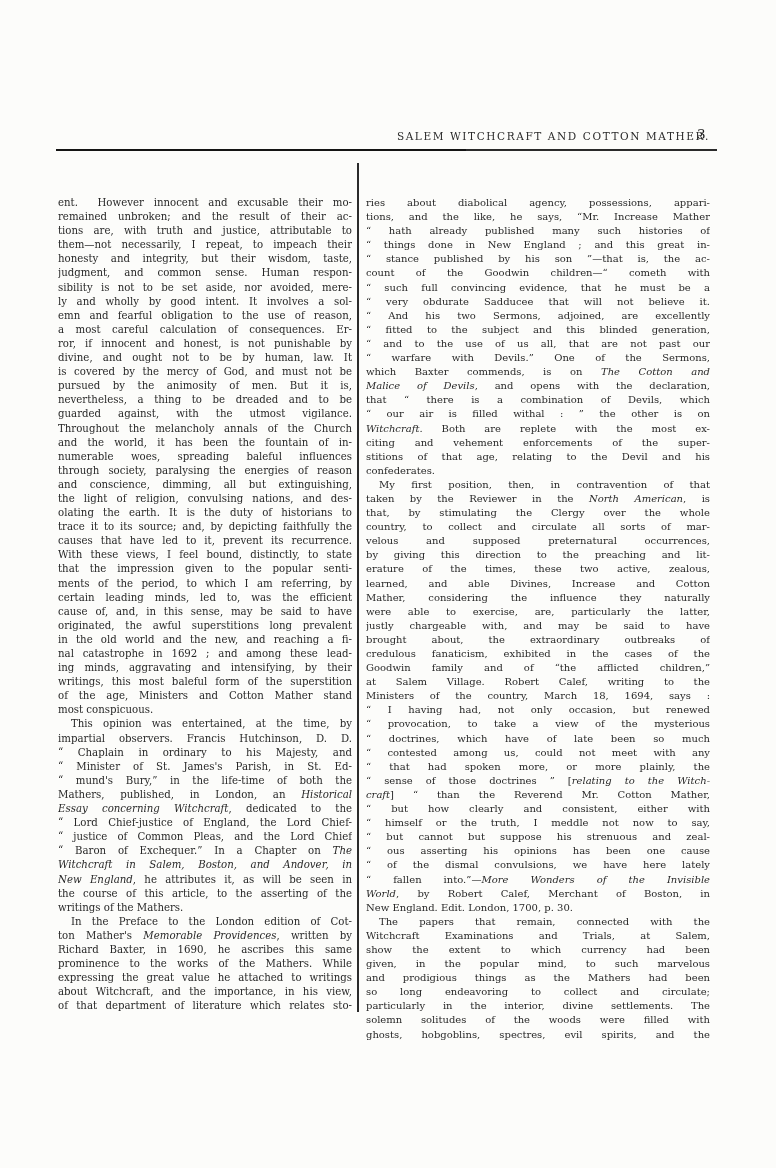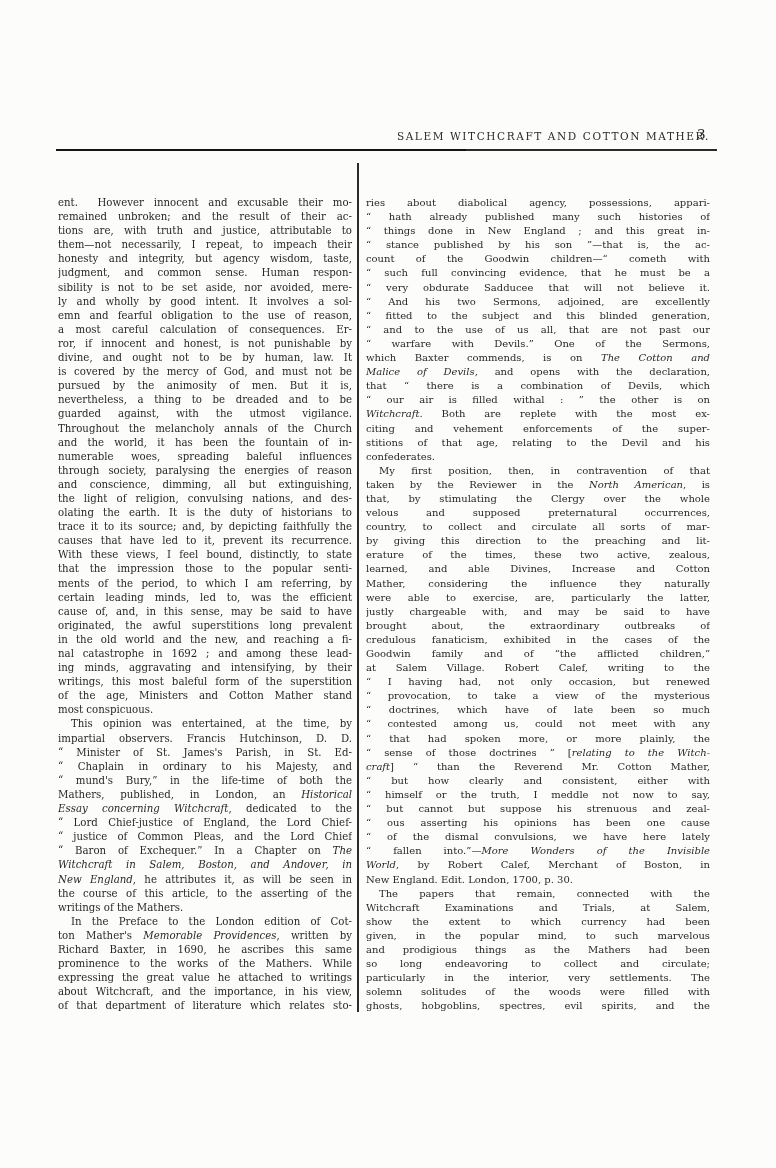--- a/index.html
+++ b/index.html
@@ -86,21 +86,21 @@
   <div class="running-title">SALEM WITCHCRAFT AND COTTON MATHER.</div>
   <div class="page-number">3</div>
   <div class="header-rule"></div>
 
   <div class="columns">
     <div class="column col-left" id="col-0">
         <div class="line"><span>ent.&nbsp; However innocent and excusable their mo-</span></div>
         <div class="line"><span>remained unbroken; and the result of their ac-</span></div>
         <div class="line"><span>tions are, with truth and justice, attributable to</span></div>
         <div class="line"><span>them—not necessarily, I repeat, to impeach their</span></div>
-        <div class="line"><span>honesty and integrity, but agency wisdom, taste,</span></div>
+        <div class="line"><span>honesty and integrity, but their wisdom, taste,</span></div>
         <div class="line"><span>judgment, and common sense. Human respon-</span></div>
         <div class="line"><span>sibility is not to be set aside, nor avoided, mere-</span></div>
         <div class="line"><span>ly and wholly by good intent. It involves a sol-</span></div>
         <div class="line"><span>emn and fearful obligation to the use of reason,</span></div>
         <div class="line"><span>a most careful calculation of consequences. Er-</span></div>
         <div class="line"><span>ror, if innocent and honest, is not punishable by</span></div>
         <div class="line"><span>divine, and ought not to be by human, law. It</span></div>
         <div class="line"><span>is covered by the mercy of God, and must not be</span></div>
         <div class="line"><span>pursued by the animosity of men. But it is,</span></div>
         <div class="line"><span>nevertheless, a thing to be dreaded and to be</span></div>
@@ -108,35 +108,35 @@
         <div class="line"><span>Throughout the melancholy annals of the Church</span></div>
         <div class="line"><span>and the world, it has been the fountain of in-</span></div>
         <div class="line"><span>numerable woes, spreading baleful influences</span></div>
         <div class="line"><span>through society, paralysing the energies of reason</span></div>
         <div class="line"><span>and conscience, dimming, all but extinguishing,</span></div>
         <div class="line"><span>the light of religion, convulsing nations, and des-</span></div>
         <div class="line"><span>olating the earth. It is the duty of historians to</span></div>
         <div class="line"><span>trace it to its source; and, by depicting faithfully the</span></div>
         <div class="line"><span>causes that have led to it, prevent its recurrence.</span></div>
         <div class="line"><span>With these views, I feel bound, distinctly, to state</span></div>
-        <div class="line"><span>that the impression those to the popular senti-</span></div>
+        <div class="line"><span>that the impression given to the popular senti-</span></div>
         <div class="line"><span>ments of the period, to which I am referring, by</span></div>
         <div class="line"><span>certain leading minds, led to, was the efficient</span></div>
         <div class="line"><span>cause of, and, in this sense, may be said to have</span></div>
         <div class="line"><span>originated, the awful superstitions long prevalent</span></div>
         <div class="line"><span>in the old world and the new, and reaching a fi-</span></div>
         <div class="line"><span>nal catastrophe in 1692 ; and among these lead-</span></div>
         <div class="line"><span>ing minds, aggravating and intensifying, by their</span></div>
         <div class="line"><span>writings, this most baleful form of the superstition</span></div>
         <div class="line"><span>of the age, Ministers and Cotton Mather stand</span></div>
         <div class="line flush"><span>most conspicuous.</span></div>
         <div class="line indent"><span>This opinion was entertained, at the time, by</span></div>
         <div class="line"><span>impartial observers. Francis Hutchinson, D. D.</span></div>
+        <div class="line"><span>“ Chaplain in ordinary to his Majesty, and</span></div>
         <div class="line"><span>“ Minister of St. James's Parish, in St. Ed-</span></div>
-        <div class="line"><span>“ Chaplain in ordinary to his Majesty, and</span></div>
         <div class="line"><span>“ mund's Bury,” in the life-time of both the</span></div>
         <div class="line"><span>Mathers, published, in London, an </span><span class="it">Historical</span></div>
         <div class="line"><span class="it">Essay concerning Witchcraft</span><span>, dedicated to the</span></div>
         <div class="line"><span>“ Lord Chief-justice of England, the Lord Chief-</span></div>
         <div class="line"><span>“ justice of Common Pleas, and the Lord Chief</span></div>
         <div class="line"><span>“ Baron of Exchequer.” In a Chapter on </span><span class="it">The</span></div>
         <div class="line"><span class="it">Witchcraft in Salem, Boston, and Andover, in</span></div>
         <div class="line"><span class="it">New England</span><span>, he attributes it, as will be seen in</span></div>
         <div class="line"><span>the course of this article, to the asserting of the</span></div>
         <div class="line flush"><span>writings of the Mathers.</span></div>
@@ -144,20 +144,21 @@
         <div class="line"><span>ton Mather's </span><span class="it">Memorable Providences</span><span>, written by</span></div>
         <div class="line"><span>Richard Baxter, in 1690, he ascribes this same</span></div>
         <div class="line"><span>prominence to the works of the Mathers. While</span></div>
         <div class="line"><span>expressing the great value he attached to writings</span></div>
         <div class="line"><span>about Witchcraft, and the importance, in his view,</span></div>
         <div class="line"><span>of that department of literature which relates sto-</span></div>
       </div>
     <div class="column-divider"></div>
     <div class="column col-right" id="col-1">
         <div class="line"><span>ries about diabolical agency, possessions, appari-</span></div>
+        <div class="line"><span>tions, and the like, he says, “Mr. Increase Mather</span></div>
         <div class="line"><span>“ hath already published many such histories of</span></div>
         <div class="line"><span>“ things done in New England ; and this great in-</span></div>
         <div class="line"><span>“ stance published by his son ”—that is, the ac-</span></div>
         <div class="line"><span>count of the Goodwin children—“ cometh with</span></div>
         <div class="line"><span>“ such full convincing evidence, that he must be a</span></div>
         <div class="line"><span>“ very obdurate Sadducee that will not believe it.</span></div>
         <div class="line"><span>“ And his two Sermons, adjoined, are excellently</span></div>
         <div class="line"><span>“ fitted to the subject and this blinded generation,</span></div>
         <div class="line"><span>“ and to the use of us all, that are not past our</span></div>
         <div class="line"><span>“ warfare with Devils.” One of the Sermons,</span></div>
@@ -165,32 +166,33 @@
         <div class="line"><span class="it">Malice of Devils</span><span>, and opens with the declaration,</span></div>
         <div class="line"><span>that “ there is a combination of Devils, which</span></div>
         <div class="line"><span>“ our air is filled withal : ” the other is on</span></div>
         <div class="line"><span class="it">Witchcraft</span><span>. Both are replete with the most ex-</span></div>
         <div class="line"><span>citing and vehement enforcements of the super-</span></div>
         <div class="line"><span>stitions of that age, relating to the Devil and his</span></div>
         <div class="line flush"><span>confederates.</span></div>
         <div class="line indent"><span>My first position, then, in contravention of that</span></div>
         <div class="line"><span>taken by the Reviewer in the </span><span class="it">North American</span><span>, is</span></div>
         <div class="line"><span>that, by stimulating the Clergy over the whole</span></div>
+        <div class="line"><span>country, to collect and circulate all sorts of mar-</span></div>
         <div class="line"><span>velous and supposed preternatural occurrences,</span></div>
-        <div class="line"><span>country, to collect and circulate all sorts of mar-</span></div>
         <div class="line"><span>by giving this direction to the preaching and lit-</span></div>
         <div class="line"><span>erature of the times, these two active, zealous,</span></div>
         <div class="line"><span>learned, and able Divines, Increase and Cotton</span></div>
         <div class="line"><span>Mather, considering the influence they naturally</span></div>
         <div class="line"><span>were able to exercise, are, particularly the latter,</span></div>
         <div class="line"><span>justly chargeable with, and may be said to have</span></div>
         <div class="line"><span>brought about, the extraordinary outbreaks of</span></div>
         <div class="line"><span>credulous fanaticism, exhibited in the cases of the</span></div>
         <div class="line"><span>Goodwin family and of “the afflicted children,”</span></div>
         <div class="line"><span>at Salem Village. Robert Calef, writing to the</span></div>
+        <div class="line"><span>Ministers of the country, March 18, 1694, says :</span></div>
         <div class="line"><span>“ I having had, not only occasion, but renewed</span></div>
         <div class="line"><span>“ provocation, to take a view of the mysterious</span></div>
         <div class="line"><span>“ doctrines, which have of late been so much</span></div>
         <div class="line"><span>“ contested among us, could not meet with any</span></div>
         <div class="line"><span>“ that had spoken more, or more plainly, the</span></div>
         <div class="line"><span>“ sense of those doctrines ” [</span><span class="it">relating to the Witch-</span></div>
         <div class="line"><span class="it">craft</span><span>] “ than the Reverend Mr. Cotton Mather,</span></div>
         <div class="line"><span>“ but how clearly and consistent, either with</span></div>
         <div class="line"><span>“ himself or the truth, I meddle not now to say,</span></div>
         <div class="line"><span>“ but cannot but suppose his strenuous and zeal-</span></div>
@@ -198,18 +200,18 @@
         <div class="line"><span>“ of the dismal convulsions, we have here lately</span></div>
         <div class="line"><span>“ fallen into.”—</span><span class="it">More Wonders of the Invisible</span></div>
         <div class="line"><span class="it">World</span><span>, by Robert Calef, Merchant of Boston, in</span></div>
         <div class="line flush"><span>New England. Edit. London, 1700, p. 30.</span></div>
         <div class="line indent"><span>The papers that remain, connected with the</span></div>
         <div class="line"><span>Witchcraft Examinations and Trials, at Salem,</span></div>
         <div class="line"><span>show the extent to which currency had been</span></div>
         <div class="line"><span>given, in the popular mind, to such marvelous</span></div>
         <div class="line"><span>and prodigious things as the Mathers had been</span></div>
         <div class="line"><span>so long endeavoring to collect and circulate;</span></div>
-        <div class="line"><span>particularly in the interior, very settlements. The</span></div>
+        <div class="line"><span>particularly in the interior, divine settlements. The</span></div>
         <div class="line"><span>solemn solitudes of the woods were filled with</span></div>
         <div class="line"><span>ghosts, hobgoblins, spectres, evil spirits, and the</span></div>
       </div>
   </div>
 </div>
 
 </body></html>

